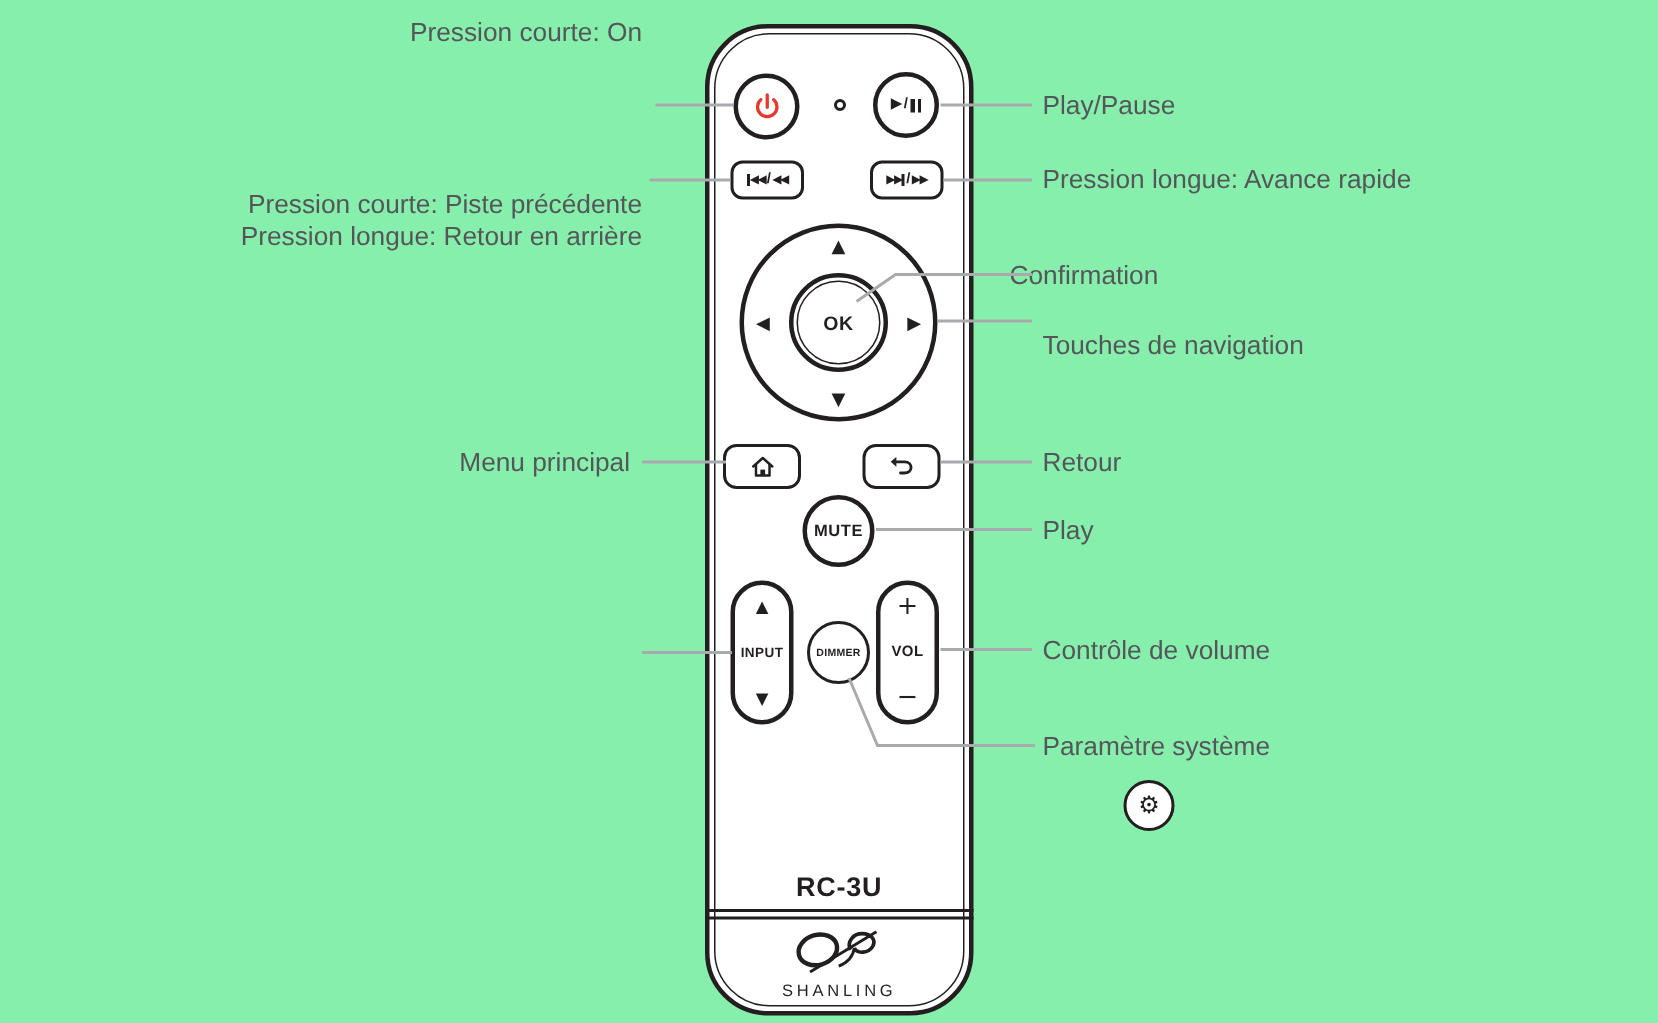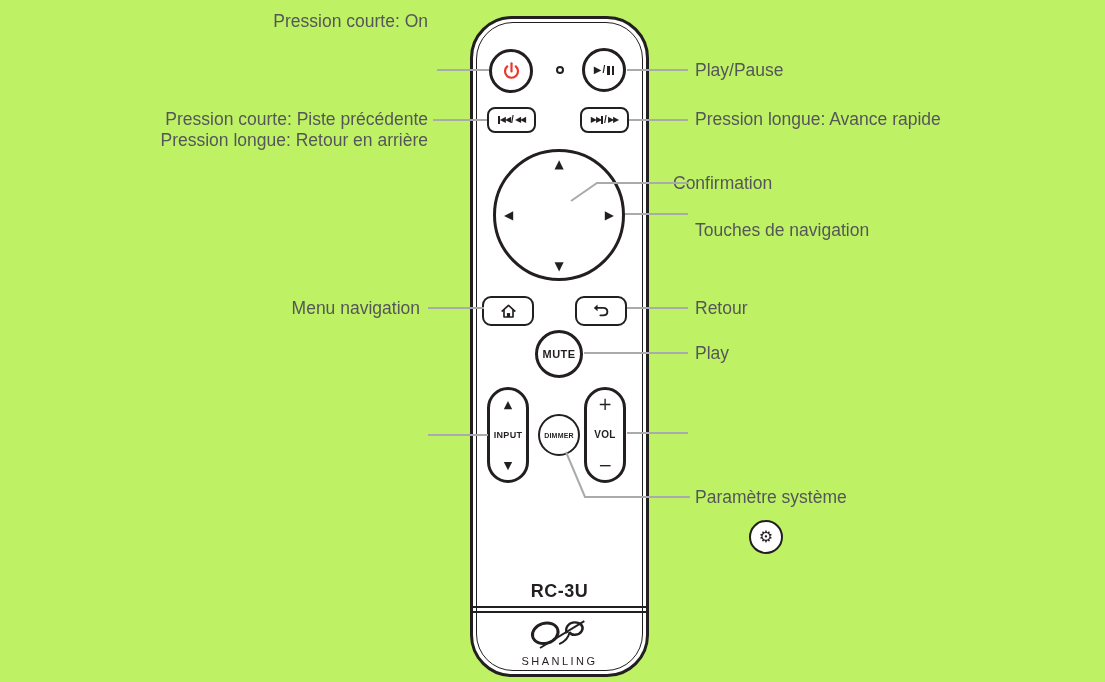--- a/index.html
+++ b/index.html
@@ -1,18 +1,18 @@
 <!DOCTYPE html>
 <html><head>
 <meta charset="utf-8">
 <style>
   * { margin:0; padding:0; box-sizing:border-box; }
   html,body { background:#ffffff; }
   body { font-family:"Liberation Sans", sans-serif; }
-  .canvas { position:relative; width:1105px; height:682px; background:#bef264; overflow:hidden; }
+  .canvas { position:relative; width:1105px; height:682px; background:#86efac; overflow:hidden; }
 
   
   .lbl { position:absolute; font-size:17.5px; color:#55565a; white-space:nowrap; }
   .lbl.right-align { text-align:right; }
   .lh24 { line-height:24px; }
   .lh21 { line-height:21px; }
 
   
   .connector-overlay { position:absolute; left:0; top:0; width:1105px; height:682px; pointer-events:none; z-index:5; }
   .connector-overlay polyline, .connector-overlay line { stroke:#a8aaad; stroke-width:2; fill:none; }
@@ -84,42 +84,43 @@
 </style>
 </head>
 <body>
 
 <div class="canvas">
 
   <div class="lbl right-align lh24" style="right:677px; top:9px;">
     <div>Pression courte: On</div>
   </div>
 
-  <div class="lbl right-align lh21" style="right:677px; top:109px;">
+  <div class="lbl right-align lh21" style="right:677px; top:126px;">
     <div>Pression courte: Piste précédente</div>
     <div>Pression longue: Retour en arrière</div>
   </div>
 
-  <div class="lbl right-align" style="right:685px; top:298px;">Menu navigation</div>
+  <div class="lbl right-align" style="right:685px; top:298px;">Menu principal</div>
 
 
   <div class="lbl" style="left:695px; top:60px;">Play/Pause</div>
 
   <div class="lbl lh21" style="left:695px; top:109px;">
     <div>Pression longue: Avance rapide</div>
   </div>
 
   <div class="lbl" style="left:673px; top:173px;">Confirmation</div>
 
   <div class="lbl" style="left:695px; top:204px;margin-top:16px;">Touches de navigation</div>
 
   <div class="lbl" style="left:695px; top:298px;">Retour</div>
 
   <div class="lbl" style="left:695px; top:343px;">Play</div>
 
+  <div class="lbl" style="left:695px; top:423px;">Contrôle de volume</div>
 
   <div class="lbl" style="left:695px; top:487px;">Paramètre système</div>
 
   <div class="gear-circle">
     <span class="gear-glyph">⚙</span>
   </div>
 
   <div class="remote">
     <div class="remote-inner-line"></div>
 
@@ -157,20 +158,23 @@
           <span class="glyph-slash">/</span>
           <span class="skip-tri">▶▶</span>
       </span>
     </div>
 
     <div class="btn nav-pad">
       <span class="nav-arrow nav-up">▲</span>
       <span class="nav-arrow nav-down">▼</span>
       <span class="nav-arrow nav-left">◀</span>
       <span class="nav-arrow nav-right">▶</span>
+      <div class="ok-btn">
+        <span>OK</span>
+      </div>
     </div>
 
     <div class="btn pillrect home-btn">
       <svg class="icon" width="19" height="19" viewBox="0 0 24 24">
         <path d="M4 11.4 L12 4.2 L20 11.4" stroke="#231f20" stroke-width="2.1" fill="none" stroke-linecap="round" stroke-linejoin="round"></path>
         <path d="M6.3 9.4 V19 H17.7 V9.4" stroke="#231f20" stroke-width="2.1" fill="none" stroke-linejoin="round"></path>
         <rect x="10" y="14" width="4" height="5" fill="#231f20"></rect>
       </svg>
     </div>
 

